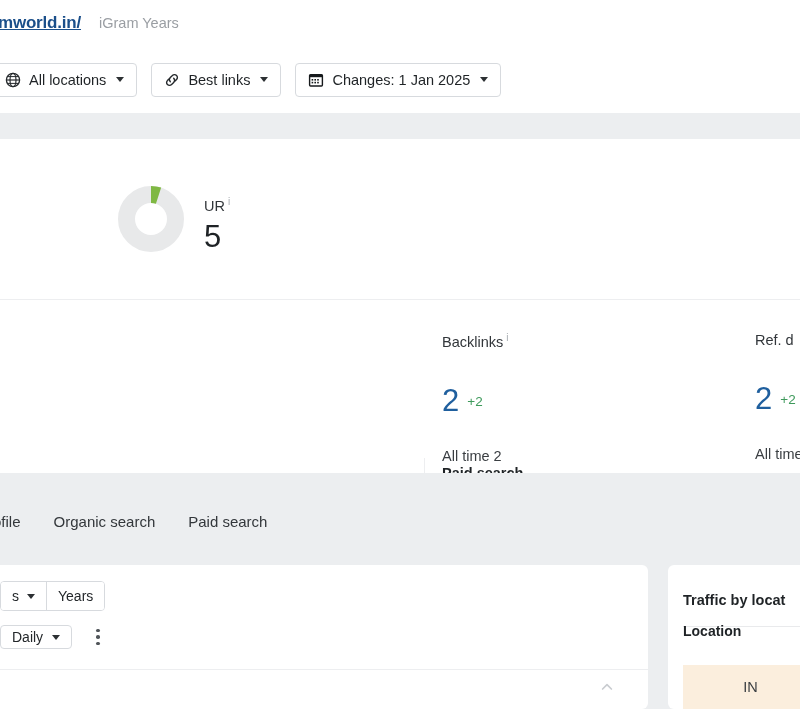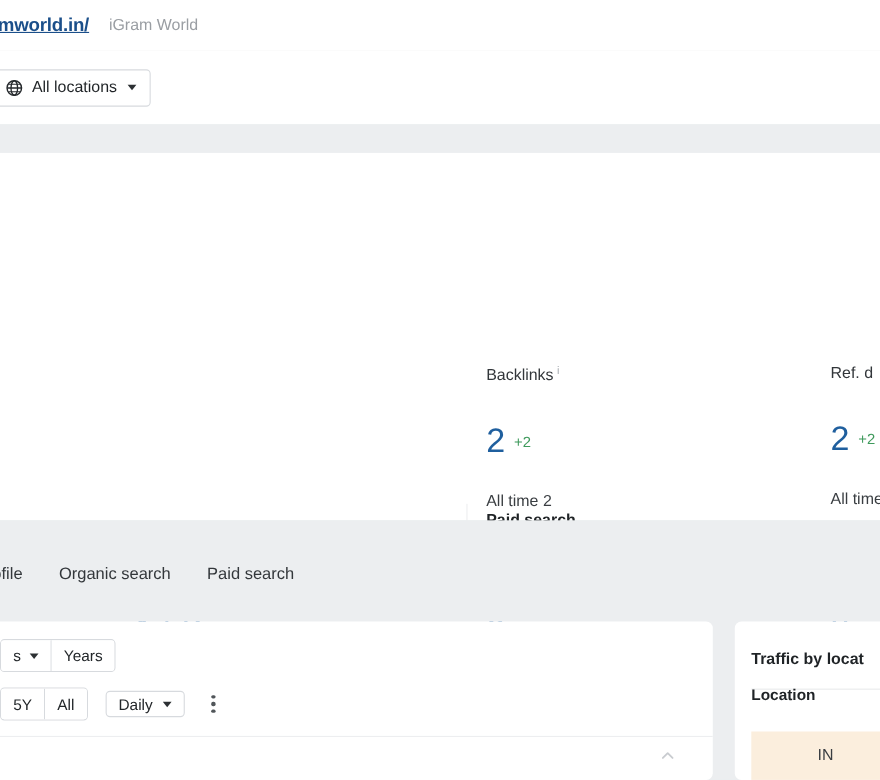--- a/index.html
+++ b/index.html
@@ -315,47 +315,91 @@
     justify-content: center;
     font-size: 14.5px;
     color: #3a3e42;
   }
 </style>
 </head>
 <body>
 
 <div class="topbar">
   <a class="url" href="#">mworld.in/</a>
-  <span class="sitename">iGram World</span>
+  <span class="sitename">iGram Years</span>
 </div>
 
 <div class="filterbar">
 
   <div class="fbtn">
     <span class="gicon">
       <svg width="16" height="16" viewBox="0 0 16 16">
         <circle cx="8" cy="8" r="6.6" fill="none" stroke="#25292c" stroke-width="1.3"></circle>
         <ellipse cx="8" cy="8" rx="3" ry="6.6" fill="none" stroke="#25292c" stroke-width="1.2"></ellipse>
         <line x1="1.6" y1="8" x2="14.4" y2="8" stroke="#25292c" stroke-width="1.2"></line>
         <line x1="2.6" y1="4.6" x2="13.4" y2="4.6" stroke="#25292c" stroke-width="1"></line>
         <line x1="2.6" y1="11.4" x2="13.4" y2="11.4" stroke="#25292c" stroke-width="1"></line>
       </svg>
     </span>
     <span>All locations</span>
     <span class="caret"></span>
   </div>
 
-
+  <div class="fbtn">
+    <span class="gicon">
+      <svg width="16" height="16" viewBox="0 0 16 16">
+        <path d="M6.3 9.7a2.9 2.9 0 0 1 0-4.1l2.1-2.1a2.9 2.9 0 1 1 4.1 4.1l-1.1 1.1" fill="none" stroke="#25292c" stroke-width="1.4" stroke-linecap="round"></path>
+        <path d="M9.7 6.3a2.9 2.9 0 0 1 0 4.1l-2.1 2.1a2.9 2.9 0 1 1-4.1-4.1l1.1-1.1" fill="none" stroke="#25292c" stroke-width="1.4" stroke-linecap="round"></path>
+      </svg>
+    </span>
+    <span>Best links</span>
+    <span class="caret"></span>
+  </div>
+
+  <div class="fbtn">
+    <span class="gicon">
+      <svg width="16" height="16" viewBox="0 0 16 16">
+        <rect x="1.6" y="2.6" width="12.8" height="11.4" rx="1" fill="none" stroke="#16191c" stroke-width="1.4"></rect>
+        <rect x="1.6" y="2.6" width="12.8" height="2.6" fill="#16191c"></rect>
+        <rect x="3.6" y="7" width="1.6" height="1.6" fill="#16191c"></rect>
+        <rect x="6.4" y="7" width="1.6" height="1.6" fill="#16191c"></rect>
+        <rect x="9.2" y="7" width="1.6" height="1.6" fill="#16191c"></rect>
+        <rect x="3.6" y="9.8" width="1.6" height="1.6" fill="#16191c"></rect>
+        <rect x="6.4" y="9.8" width="1.6" height="1.6" fill="#16191c"></rect>
+        <rect x="9.2" y="9.8" width="1.6" height="1.6" fill="#16191c"></rect>
+      </svg>
+    </span>
+    <span>Changes: 1 Jan 2025</span>
+    <span class="caret"></span>
+  </div>
 
 </div>
 
 <div class="grayband"></div>
 
 <div class="card">
 
+  <div class="cardrow1">
+
+    <div class="ur-block">
+      <div class="donut">
+        <svg width="66" height="66" viewBox="0 0 66 66">
+          <circle cx="33" cy="33" r="24.5" fill="none" stroke="#e8e9ea" stroke-width="17"></circle>
+          <circle cx="33" cy="33" r="24.5" fill="none" stroke="#7fb843" stroke-width="17" stroke-dasharray="7.7 146.2" transform="rotate(-90 33 33)"></circle>
+        </svg>
+      </div>
+      <div class="ur-text">
+        <div class="m-label">
+          <span>UR</span><span class="info">i</span>
+        </div>
+        <div class="m-big">5</div>
+      </div>
+    </div>
+
+  </div>
 
   <div class="cardrow2"></div>
 
   <div class="metric mk-backlinks">
     <div class="m-label">
       <span>Backlinks</span><span class="info">i</span>
     </div>
     <div class="m-big blue">
       <span>2</span><span class="m-delta">+2</span>
     </div>
@@ -438,24 +482,20 @@
         <span>s</span>
         <span class="caret"></span>
       </div>
       <div class="sbtn">
         <span>Years</span>
       </div>
     </div>
   </div>
 
   <div class="ctrlrow2">
-    <div class="seg">
-      <div class="sbtn">5Y</div>
-      <div class="sbtn">All</div>
-    </div>
     <div class="standalone">
       <span>Daily</span>
       <span class="caret"></span>
     </div>
     <div class="kebab">
       <i></i>
         <i></i>
         <i></i>
     </div>
   </div>

